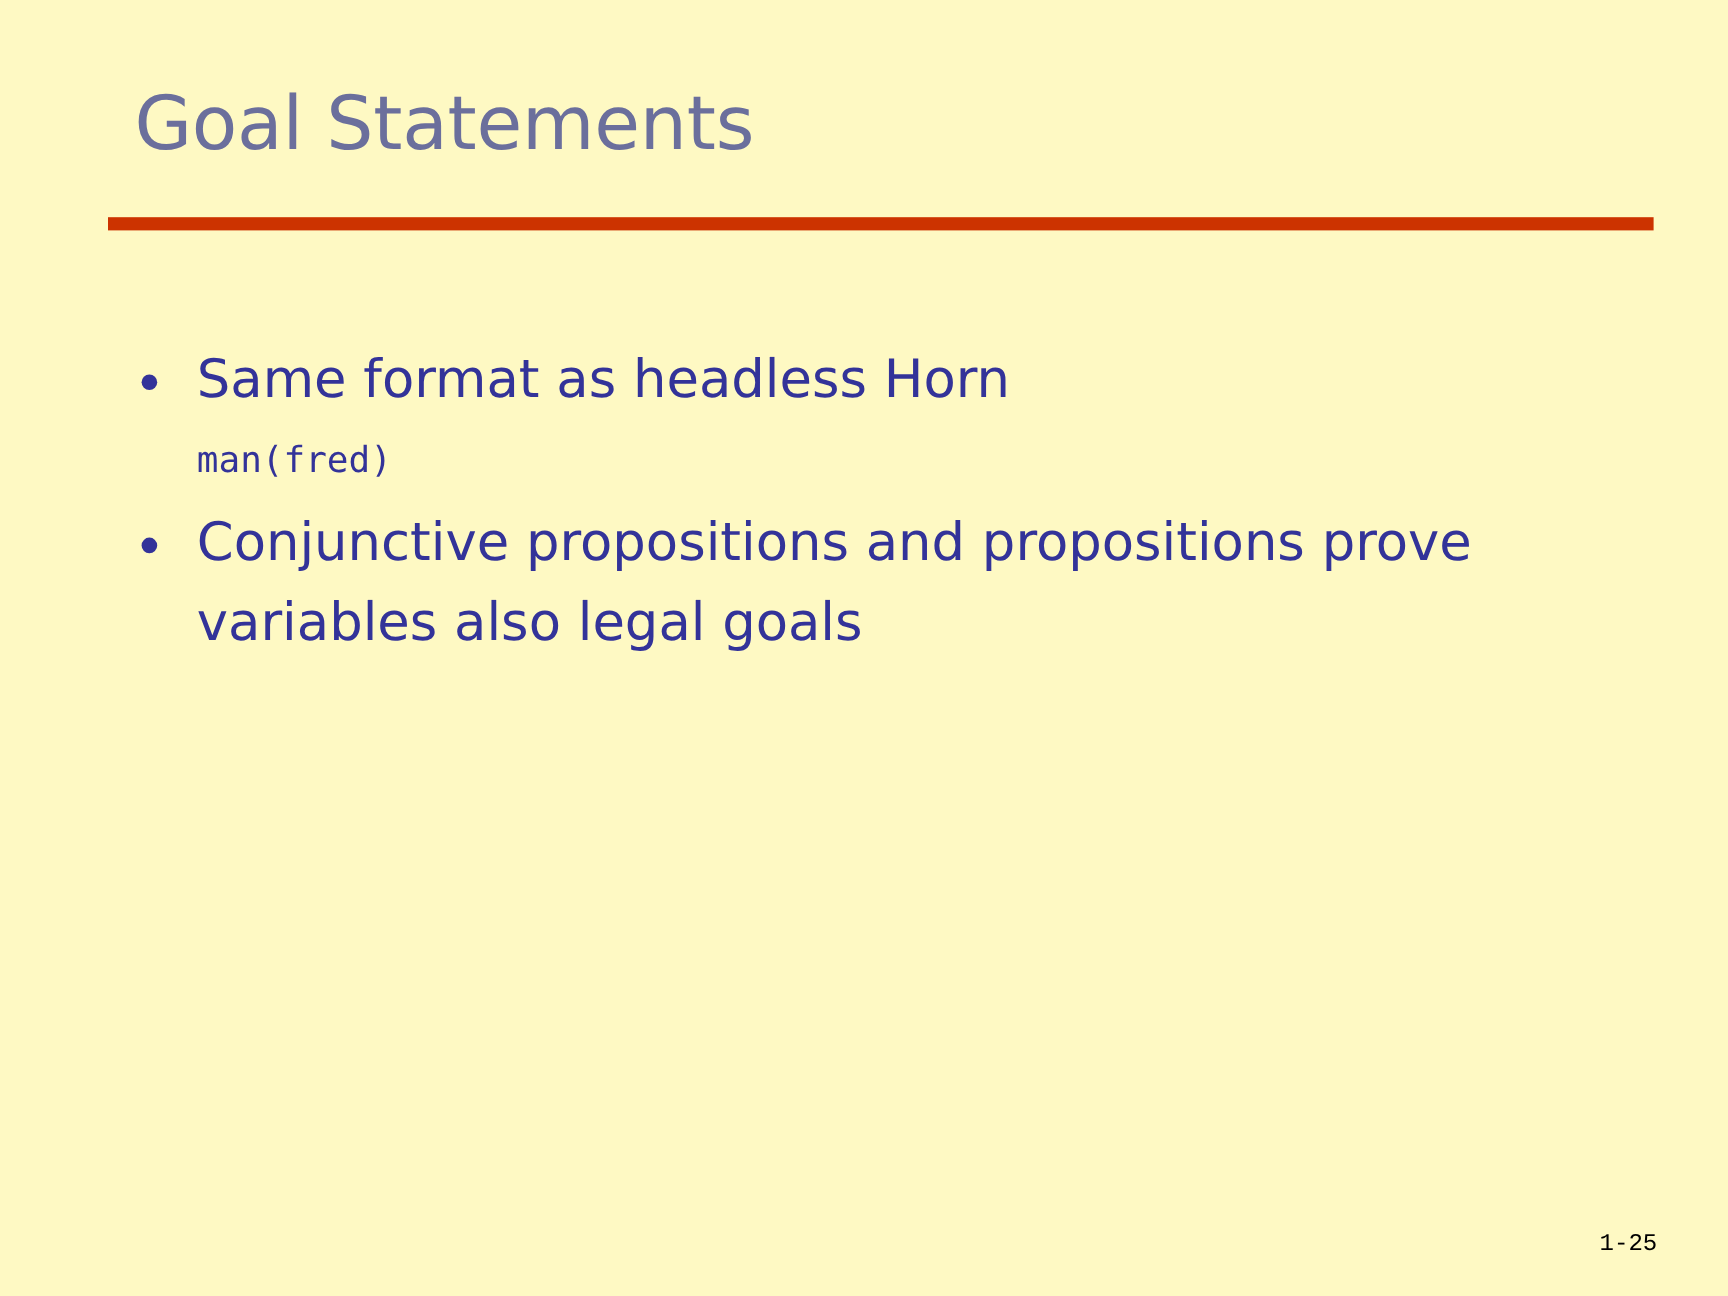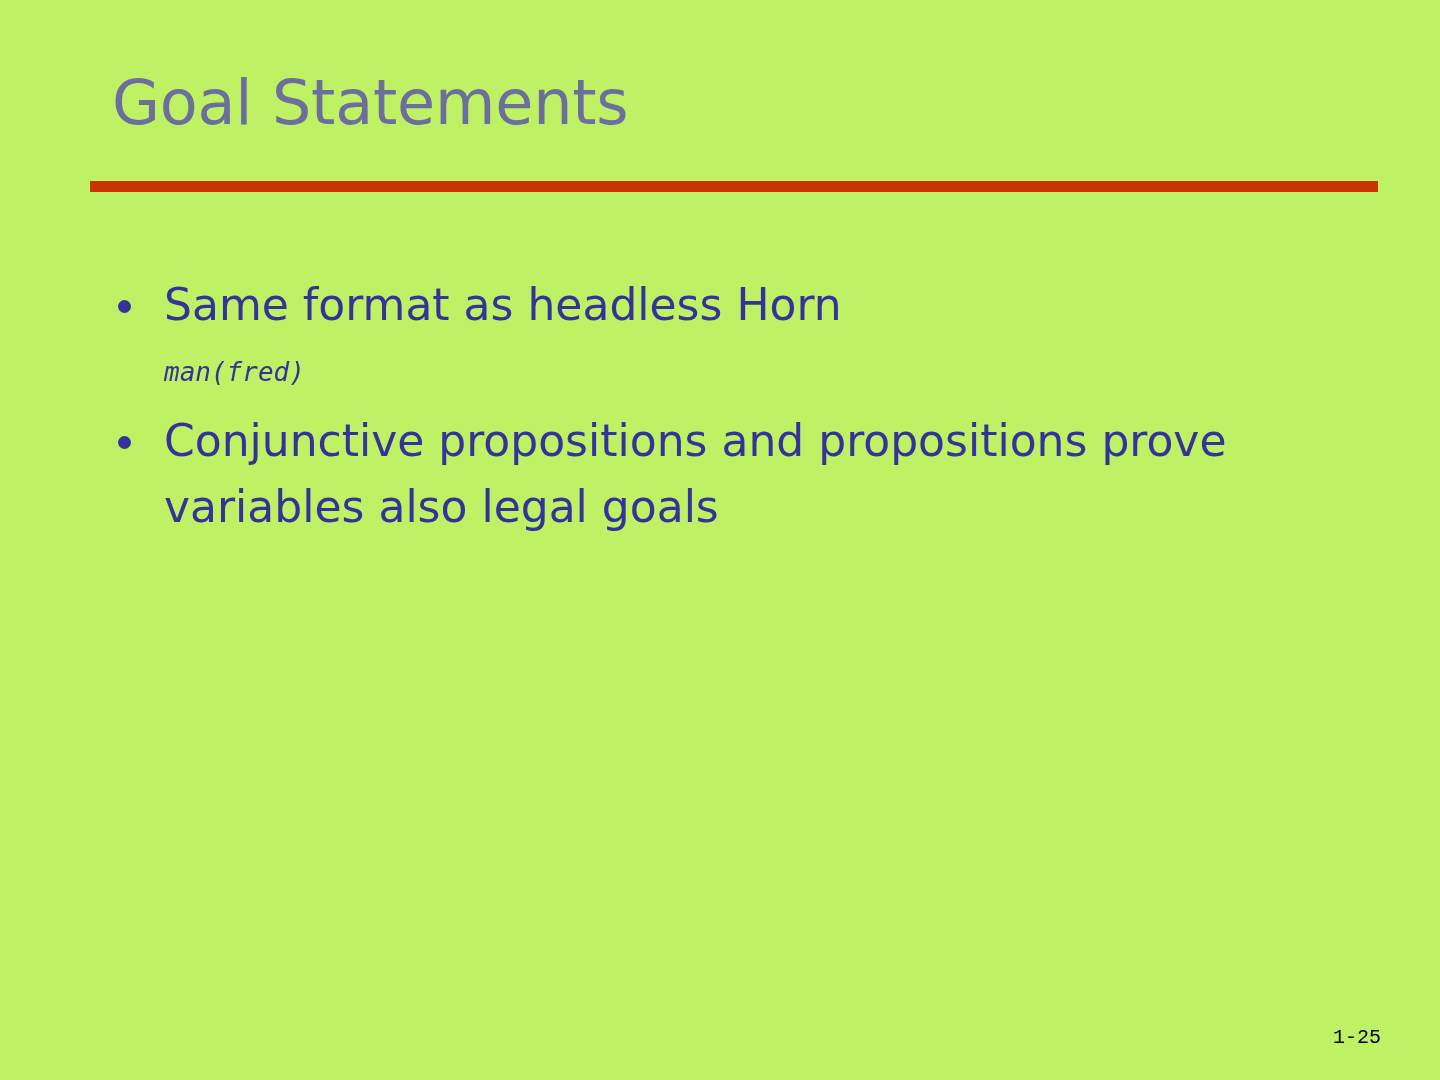--- a/index.html
+++ b/index.html
@@ -8,21 +8,21 @@
     padding: 0;
     background: #ffffff;
   }
   body {
     font-family: "Liberation Sans", sans-serif;
   }
   .slide {
     position: relative;
     width: 1440px;
     height: 1080px;
-    background: #bef264;
+    background: #fef9c3;
     overflow: hidden;
   }
 
   
   .slide-title {
     position: absolute;
     left: 112px;
     top: 68px;
     width: 1250px;
     font-family: "DejaVu Sans", sans-serif;
@@ -73,33 +73,32 @@
     background: #333399;
   }
   .bullet-row .btext {
     display: block;
   }
   .bullet-row .btext em {
     font-style: italic;
   }
 
   
-  .bullet-row.gap-top { margin-top: 14px; }
+  .bullet-row.gap-top { margin-top: 26px; }
 
   
   .code-line {
     display: block;
     padding-left: 52px;
     margin: 12px 0 14px 0;
     font-family: "DejaVu Sans Mono", monospace;
-    font-size: 26px;
+    font-size: 30px;
     line-height: 44px;
     color: #333399;
     white-space: pre;
-    font-style: italic;
   }
 
   
   .footer-copyright {
     position: absolute;
     left: 122px;
     top: 1026px;
     font-family: "Liberation Sans", sans-serif;
     font-size: 20px;
     line-height: 24px;

